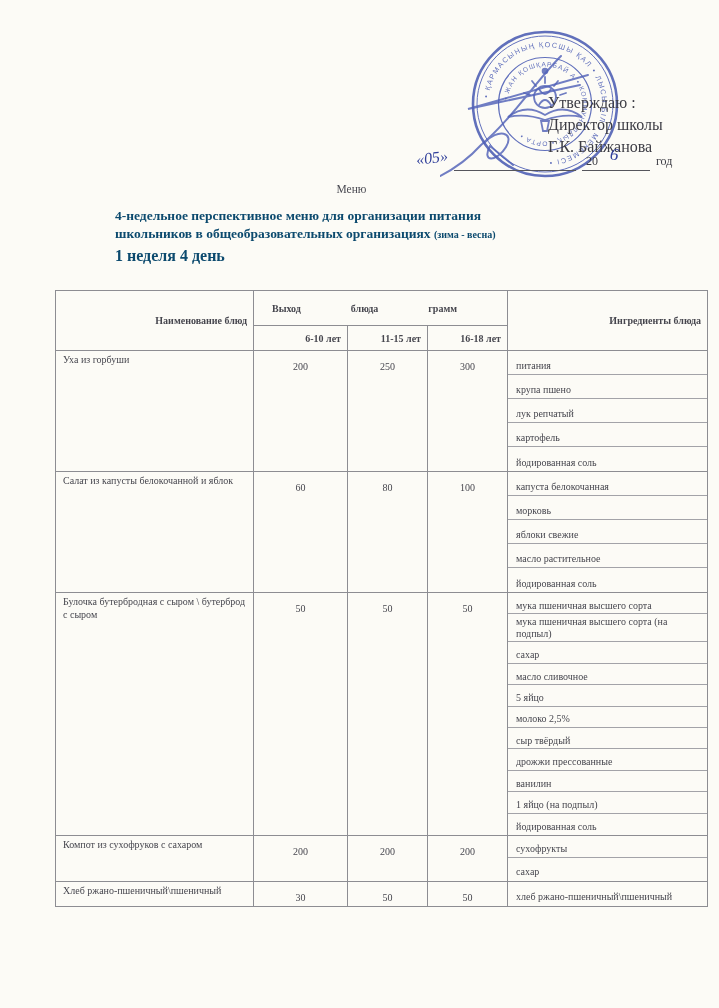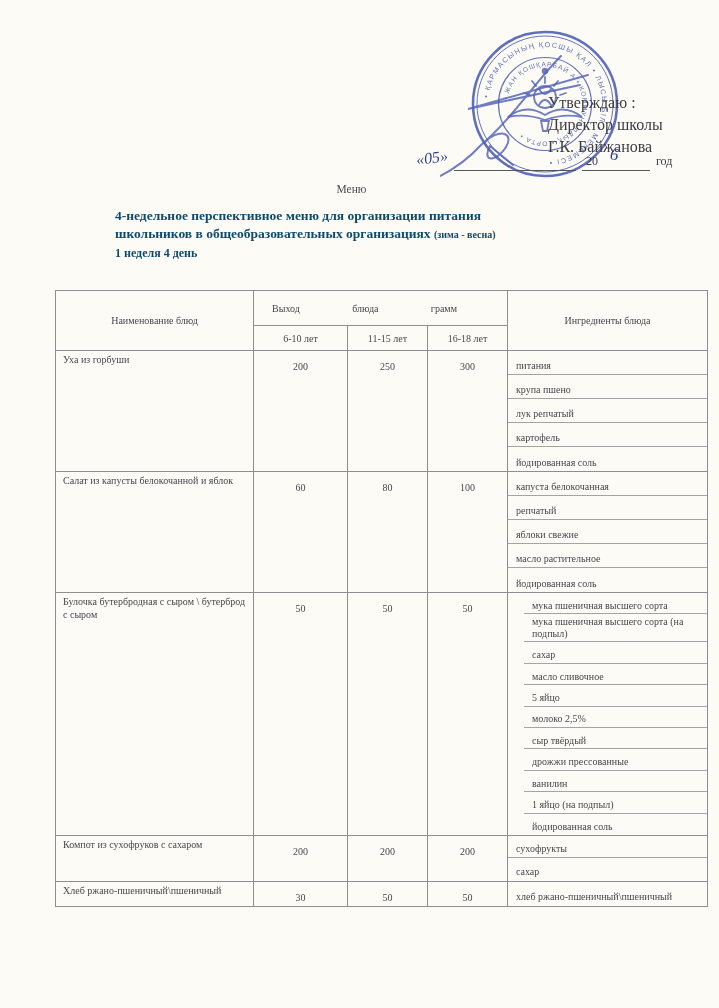--- a/index.html
+++ b/index.html
@@ -20,47 +20,47 @@
   .date-day{position:absolute;left:2px;top:5px;font-style:italic;font-size:16px;color:#31409b;transform:rotate(-7deg);}
   .date-ul1{position:absolute;left:40px;top:26px;width:122px;border-bottom:1px solid #55555c;}
   .date-century{position:absolute;left:172px;top:10px;}
   .date-hand{position:absolute;left:196px;top:1px;font-style:italic;font-size:17px;color:#31409b;transform:rotate(6deg);}
   .date-ul2{position:absolute;left:168px;top:26px;width:68px;border-bottom:1px solid #55555c;}
   .date-word{position:absolute;left:242px;top:10px;}
   
   .menu-label{position:absolute;left:0;top:183px;width:703px;text-align:center;font-size:11.5px;color:#4a4a52;}
   .doc-title{position:absolute;left:115px;top:207px;width:548px;font-weight:700;font-size:13.5px;line-height:1.36;color:#0c4a6e;}
   .doc-title .note{font-size:10px;font-weight:700;}
-  .doc-subtitle{font-size:12px;font-weight:700;margin-top:1px;}
+  .doc-subtitle{font-size:16px;font-weight:700;margin-top:1px;}
   
   table.menu{
     position:absolute;left:55px;top:290px;width:652px;
     border-collapse:collapse;table-layout:fixed;
     font-size:10px;color:#46464e;
   }
   table.menu th, table.menu td{border:1px solid #8d8d92;}
-  table.menu th{font-weight:400;text-align:center;padding:2px 6px;vertical-align:middle;}
+  table.menu th{font-weight:700;text-align:right;padding:2px 6px;vertical-align:middle;}
   th.h-name{padding-left:7px;}
   th.h-out{padding:0;}
   .out-words{display:flex;justify-content:space-between;padding:6px 44px 6px 12px;}
   th.h-age{text-align:center;height:20px;padding:2px 2px;}
   th.h-ing{padding-left:9px;}
   tr.hdr1 th{height:30px;}
   td.c-name{vertical-align:top;padding:3px 5px 3px 7px;line-height:1.25;}
   td.c-num{vertical-align:top;text-align:center;padding-top:10px;margin-top:34px;}
   td.c-ing{padding:0;vertical-align:top;}
   ul.ing{list-style:none;margin:0;padding:0;}
   ul.ing li{
     min-height:24px;box-sizing:border-box;
     display:flex;align-items:flex-end;
     padding:2px 4px 3px 8px;line-height:1.15;
     border-bottom:1px solid #a3a3a8;
   }
   ul.ing li:last-child{border-bottom:none;}
-  ul.ing.dense li{min-height:21.4px;padding-bottom:2px;margin-left:16px;}
+  ul.ing.dense li{min-height:21.4px;padding-bottom:2px;}
   ul.ing.pair li{min-height:22.5px;}
 </style>
 </head>
 <body>
 
 <div class="page">
 
   <svg class="stamp-svg" viewBox="0 0 212 160" xmlns="http://www.w3.org/2000/svg">
     <defs>
       <path id="arcOuter" d="M 48 79 A 57 57 0 1 1 162 79 A 57 57 0 1 1 48 79"></path>
@@ -161,21 +161,21 @@
           </td>
         </tr>
         <tr>
           <td class="c-name">Салат  из капусты белокочанной и яблок</td>
           <td class="c-num">60</td>
           <td class="c-num">80</td>
           <td class="c-num">100</td>
           <td class="c-ing">
             <ul class="ing">
               <li>капуста белокочанная</li>
-              <li>репчатый</li>
+              <li>морковь</li>
               <li>яблоки свежие</li>
               <li>масло растительное</li>
               <li>йодированная соль</li>
             </ul>
           </td>
         </tr>
         <tr>
           <td class="c-name">Булочка бутербродная с сыром \ бутерброд с сыром</td>
           <td class="c-num">50</td>
           <td class="c-num">50</td>

